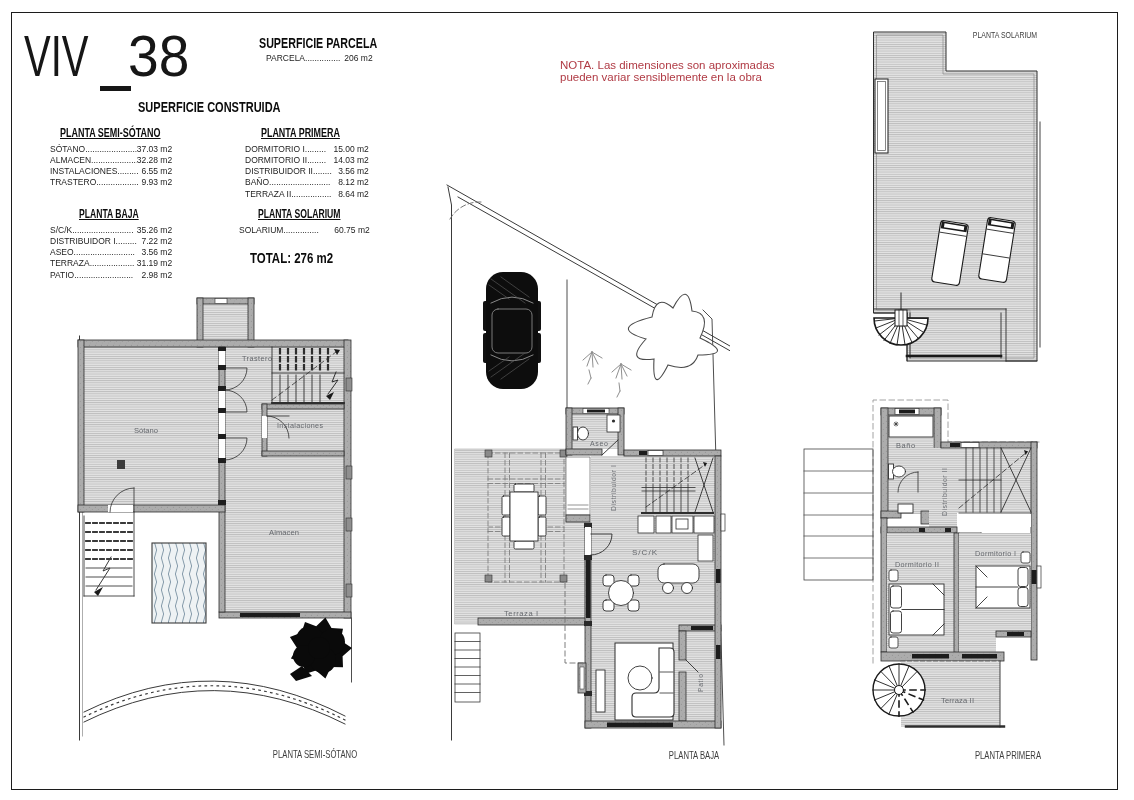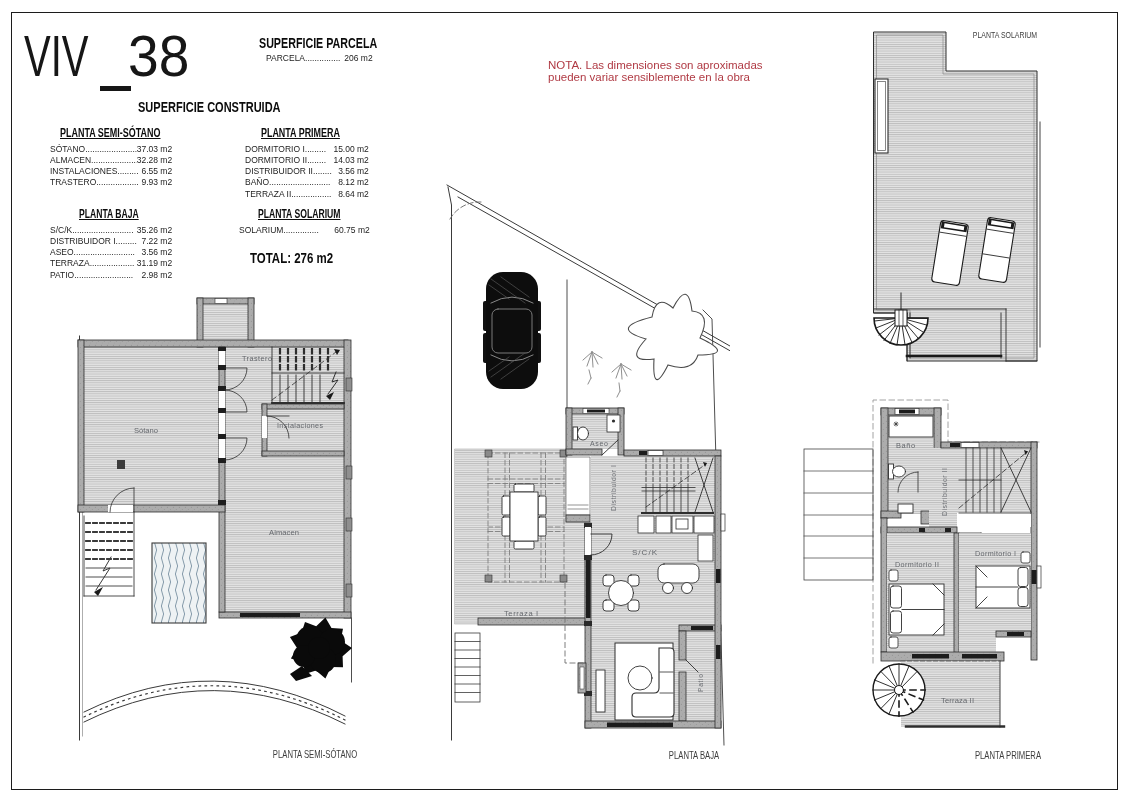--- a/index.html
+++ b/index.html
@@ -26,21 +26,21 @@
 <div class="abs hdr" style="left:259px;top:33.5px;font-size:15.2px;transform:scaleX(0.705);">SUPERFICIE PARCELA</div>
 
 <div class="abs tbl" style="left:266px;top:52px;">
     <div class="trow" style="width:124px;">
       <span class="n">PARCELA</span>
       <span class="d">...............</span>
       <span class="v">206 m2</span>
     </div>
   </div>
 
-<div class="abs" style="left:548px;top:58.5px;font-size:11.5px;line-height:12.3px;color:#b03a44;">NOTA. Las dimensiones son aproximadas<br>pueden variar sensiblemente en la obra</div>
+<div class="abs" style="left:560px;top:58.5px;font-size:11.5px;line-height:12.3px;color:#b03a44;">NOTA. Las dimensiones son aproximadas<br>pueden variar sensiblemente en la obra</div>
 
 <div class="abs hdr" style="left:138px;top:98px;font-size:15.2px;transform:scaleX(0.725);">SUPERFICIE CONSTRUIDA</div>
 
 <div class="abs hdr" style="left:60px;top:126px;font-size:12.2px;text-decoration:underline;transform:scaleX(0.736);">PLANTA SEMI-SÓTANO</div>
 
 <div class="abs tbl" style="left:50px;top:143px;">
   <div class="trow">
       <span class="n">SÓTANO</span>
       <span class="d">......................</span>
       <span class="v">37.03 m2</span>

